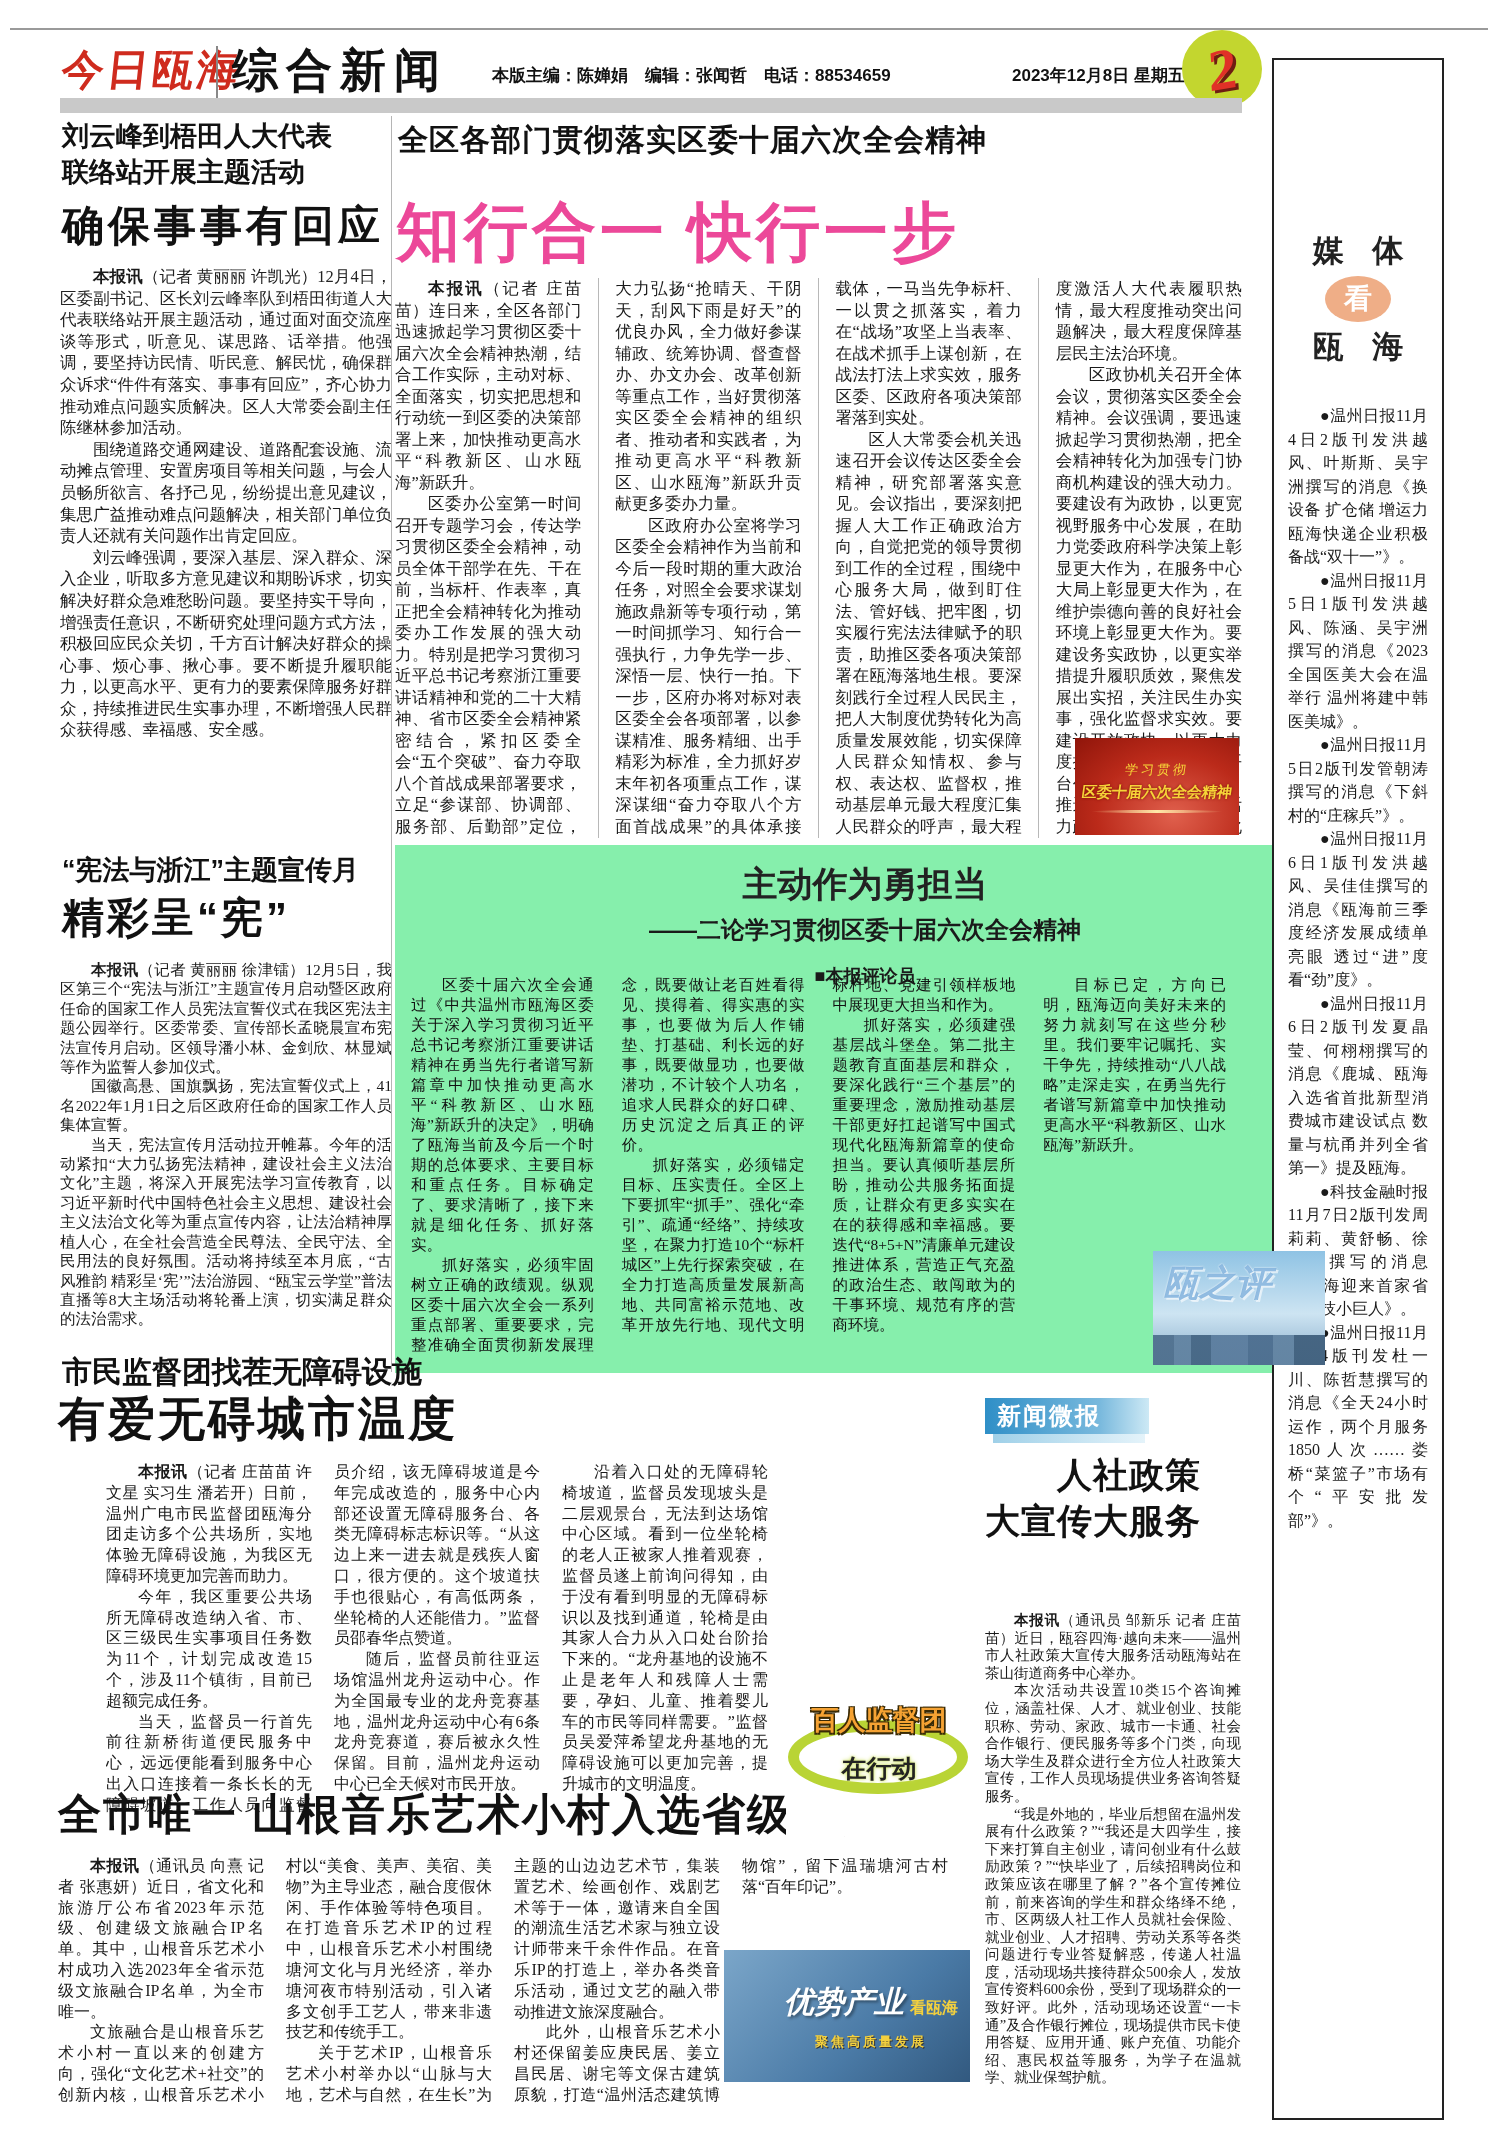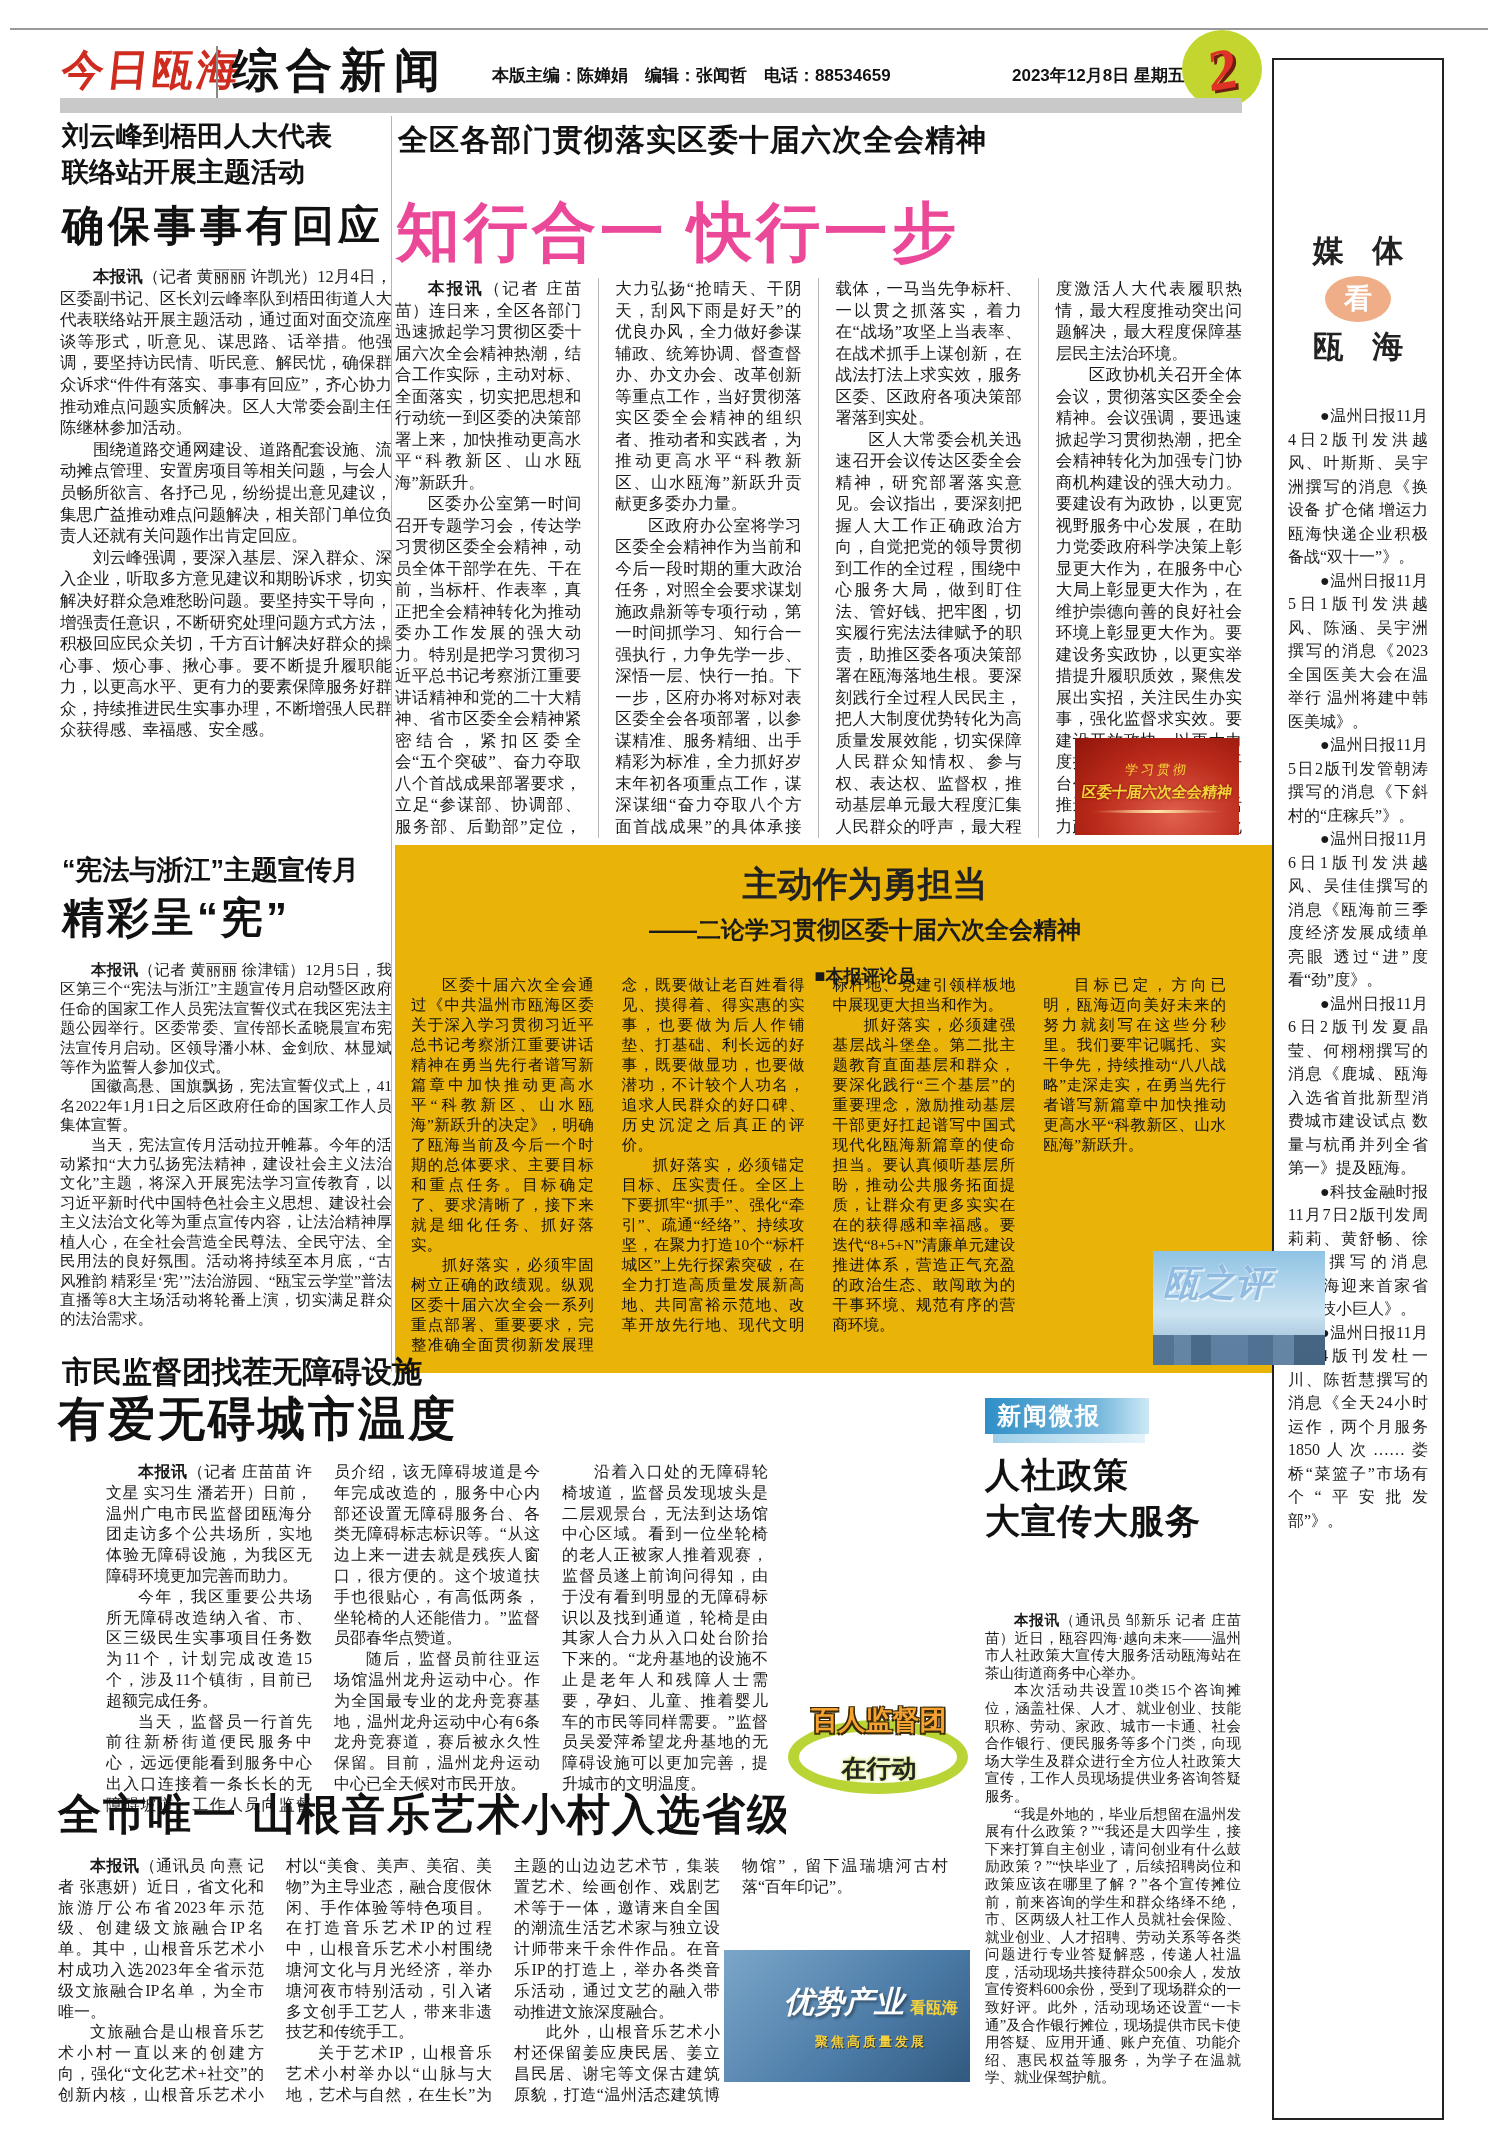--- a/index.html
+++ b/index.html
@@ -42,21 +42,21 @@
      column-count:4;column-gap:34px;column-fill:auto;column-rule:1px solid #b8b8b8;
      font-size:16.5px;line-height:21.5px;}
   #main-banner{left:1075px;top:738px;width:164px;height:97px;z-index:3;
      background:radial-gradient(ellipse at 60% 80%, #e0604d 0%, #bb2a1a 55%, #8f150a 100%);
      display:flex;flex-direction:column;align-items:center;justify-content:center;color:#f6d438;}
   #main-banner .b1{font-size:13px;letter-spacing:3px;transform:skewX(-8deg);}
   #main-banner .b2{font-size:15px;font-weight:bold;margin-top:4px;transform:skewX(-8deg);text-shadow:0 0 3px #7a0f06;}
   #main-banner .streak{width:80%;height:3px;margin-top:8px;border-radius:50%;
      background:linear-gradient(90deg,transparent,#ffe9a8,transparent);}
   
-  #edit-box{left:395px;top:845px;width:940px;height:528px;background:#eab308;}
+  #edit-box{left:395px;top:845px;width:940px;height:528px;background:#86efac;}
   #edit-title{width:100%;text-align:center;margin-top:16px;font-size:35px;font-weight:bold;
      font-family:"Liberation Sans",sans-serif;color:#222;}
   #edit-sub{width:100%;text-align:center;margin-top:6px;font-size:24px;font-weight:bold;
      font-family:"Liberation Sans",sans-serif;}
   #edit-byline{width:100%;text-align:center;margin-top:18px;font-size:18px;font-weight:bold;
      font-family:"Liberation Sans",sans-serif;}
   #edit-body{position:absolute;left:16px;top:130px;width:815px;height:386px;overflow:hidden;
      column-count:4;column-gap:28px;column-fill:auto;font-size:15.5px;line-height:20px;color:#111;}
   #edit-photo{position:absolute;right:10px;bottom:8px;width:172px;height:114px;z-index:3;overflow:hidden;
      background:linear-gradient(180deg,#8fc3e4 0%,#cde4f2 55%,#aecbe0 75%,#9fbcd2 100%);}
@@ -78,21 +78,21 @@
      text-shadow:1.5px 1.5px 0 #3a2a05,-1.5px -1.5px 0 #3a2a05,1.5px -1.5px 0 #3a2a05,-1.5px 1.5px 0 #3a2a05;}
   #green-logo .gl2{position:relative;z-index:2;text-align:center;margin-top:14px;font-size:25px;font-weight:bold;
      font-family:"Liberation Sans",sans-serif;color:#222;text-shadow:0 0 4px #cde063,0 0 2px #cde063;}
   
   #brief-label{left:985px;top:1398px;width:152px;height:36px;
      background:linear-gradient(90deg,#2f8fc7 0%,#79b9dd 70%,#cde9f5 100%);
      color:#fff;font-size:24px;font-weight:bold;font-family:"Liberation Sans",sans-serif;
      display:flex;align-items:center;padding-left:12px;letter-spacing:2px;}
   #brief-label-shadow{left:993px;top:1434px;width:152px;height:9px;
      background:linear-gradient(90deg,#9fd0e8,#e4f3fa);}
-  #brief-title{left:985px;top:1452px;font-size:35px;line-height:46px;letter-spacing:1px;}
+  #brief-title{left:985px;top:1452px;font-size:35px;line-height:46px;letter-spacing:1px;text-align:right;}
   #brief-body{left:985px;top:1612px;width:256px;height:556px;overflow:hidden;
      font-size:14.5px;line-height:17.6px;}
   
   #shan-title{left:58px;top:1786px;font-size:43px;letter-spacing:2px;}
   #shan-body{left:58px;top:1856px;width:890px;height:260px;overflow:hidden;
      column-count:4;column-gap:22px;column-fill:auto;font-size:16px;line-height:20.8px;}
   #promo{left:724px;top:1950px;width:198px;height:132px;z-index:3;overflow:hidden;
      background:linear-gradient(135deg,#7ba6c9 0%,#4a7aa6 60%,#32597f 100%);
      display:flex;flex-direction:column;align-items:center;justify-content:center;padding-left:48px;}
   #promo .row{display:flex;align-items:flex-end;}

